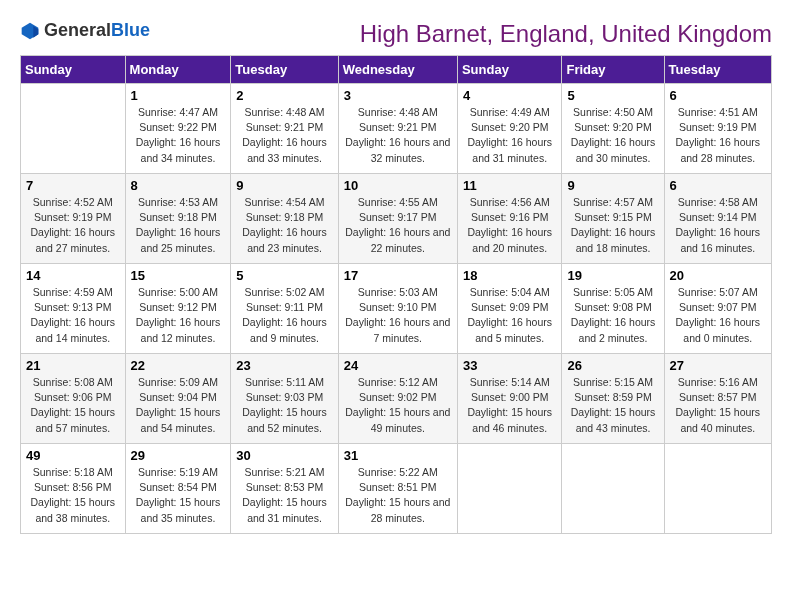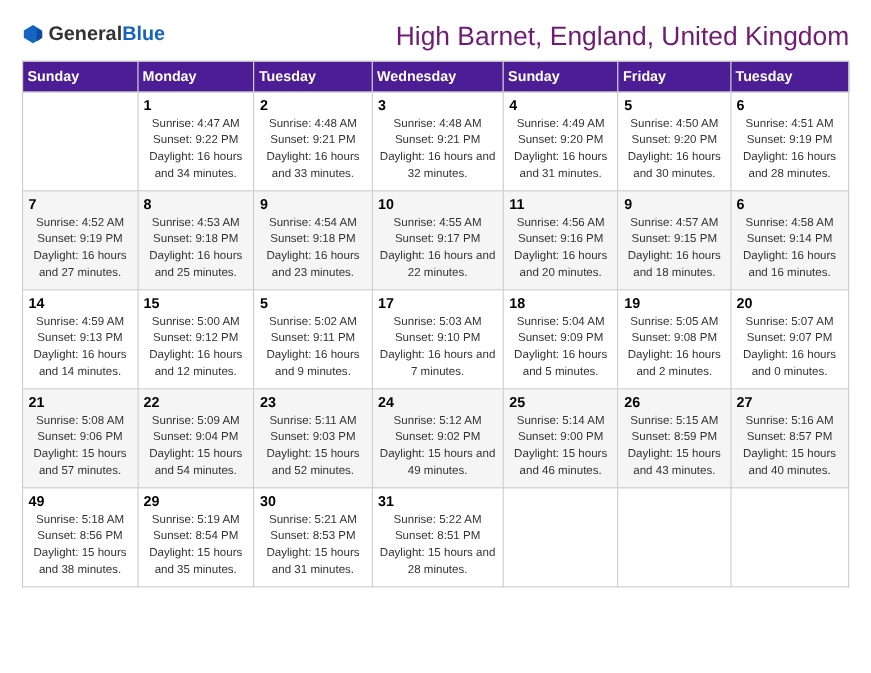--- a/index.html
+++ b/index.html
@@ -226,21 +226,21 @@
         </td>
         <td>
           <span class="day-number">23</span>
           <div class="day-info">Sunrise: 5:11 AM<br>Sunset: 9:03 PM<br>Daylight: 15 hours and 52 minutes.</div>
         </td>
         <td>
           <span class="day-number">24</span>
           <div class="day-info">Sunrise: 5:12 AM<br>Sunset: 9:02 PM<br>Daylight: 15 hours and 49 minutes.</div>
         </td>
         <td>
-          <span class="day-number">25</span>
+          <span class="day-number">33</span>
           <div class="day-info">Sunrise: 5:14 AM<br>Sunset: 9:00 PM<br>Daylight: 15 hours and 46 minutes.</div>
         </td>
         <td>
           <span class="day-number">26</span>
           <div class="day-info">Sunrise: 5:15 AM<br>Sunset: 8:59 PM<br>Daylight: 15 hours and 43 minutes.</div>
         </td>
         <td>
           <span class="day-number">27</span>
           <div class="day-info">Sunrise: 5:16 AM<br>Sunset: 8:57 PM<br>Daylight: 15 hours and 40 minutes.</div>
         </td>

